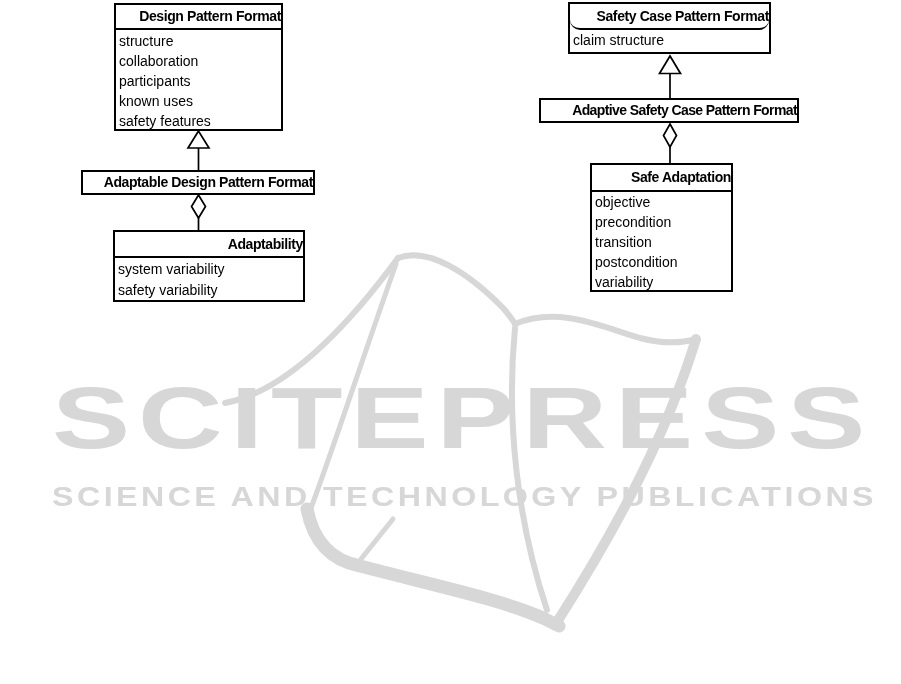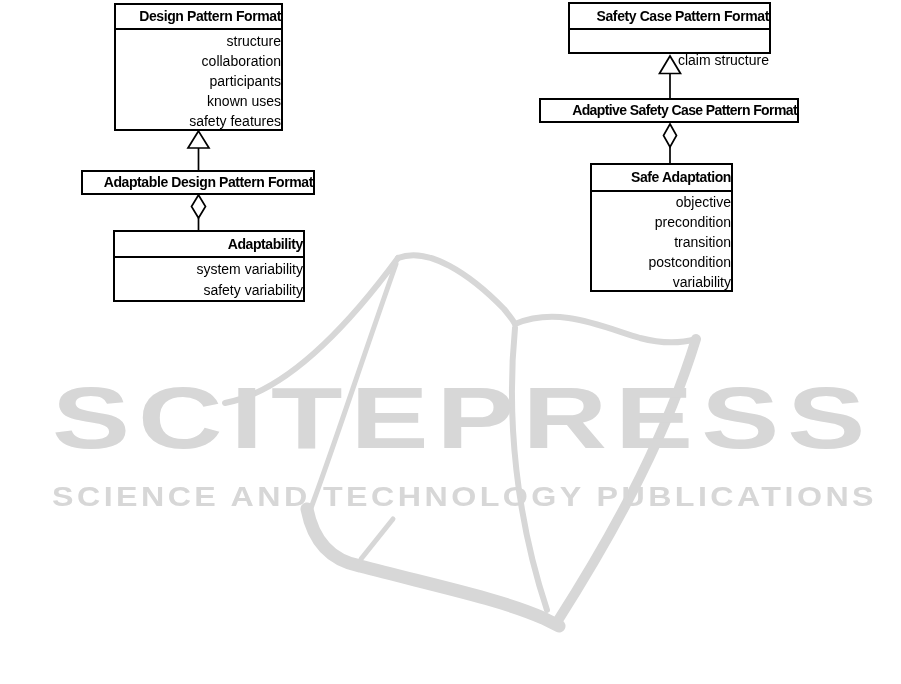--- a/index.html
+++ b/index.html
@@ -33,33 +33,32 @@
     border-bottom:2px solid var(--ink);
     line-height:23px;
     overflow:hidden;
   }
   .class-box.single .class-title{border-bottom:none;}
   .attr-list{padding:1px 0 0 3px;}
   .attr-row{
     font-size:14px;
     line-height:20px;
     white-space:nowrap;
-    text-align:right;
   }
   
   #box-dpf   {left:114px;top:3px;  width:169px;height:128px;}
   #box-dpf    .class-title{line-height:23px;}
   #box-adpf  {left:81px; top:170px;width:234px;height:25px;}
   #box-adpf   .class-title{line-height:20px;}
   #box-adapt {left:113px;top:230px;width:192px;height:72px;}
   #box-adapt  .class-title{line-height:24px;}
   #box-adapt  .attr-row{line-height:21px;}
   #box-scpf  {left:568px;top:2px;  width:203px;height:52px;}
-  #box-scpf   .class-title{line-height:24px;}
-  #box-scpf   .attr-list{padding-top:20px;}
+  #box-scpf   .class-title{line-height:24px;border-radius:10px;}
+  #box-scpf   .attr-list{padding-top:0;}
   #box-ascpf {left:539px;top:98px; width:260px;height:25px;}
   #box-ascpf  .class-title{line-height:20px;letter-spacing:-0.6px;}
   #box-sa    {left:590px;top:163px;width:143px;height:129px;}
   #box-sa     .class-title{line-height:25px;}
   #box-sa     .attr-list{padding-top:0;}
   
   #connector-layer{
     position:absolute;left:0;top:0;width:901px;height:684px;
     z-index:1;
   }

